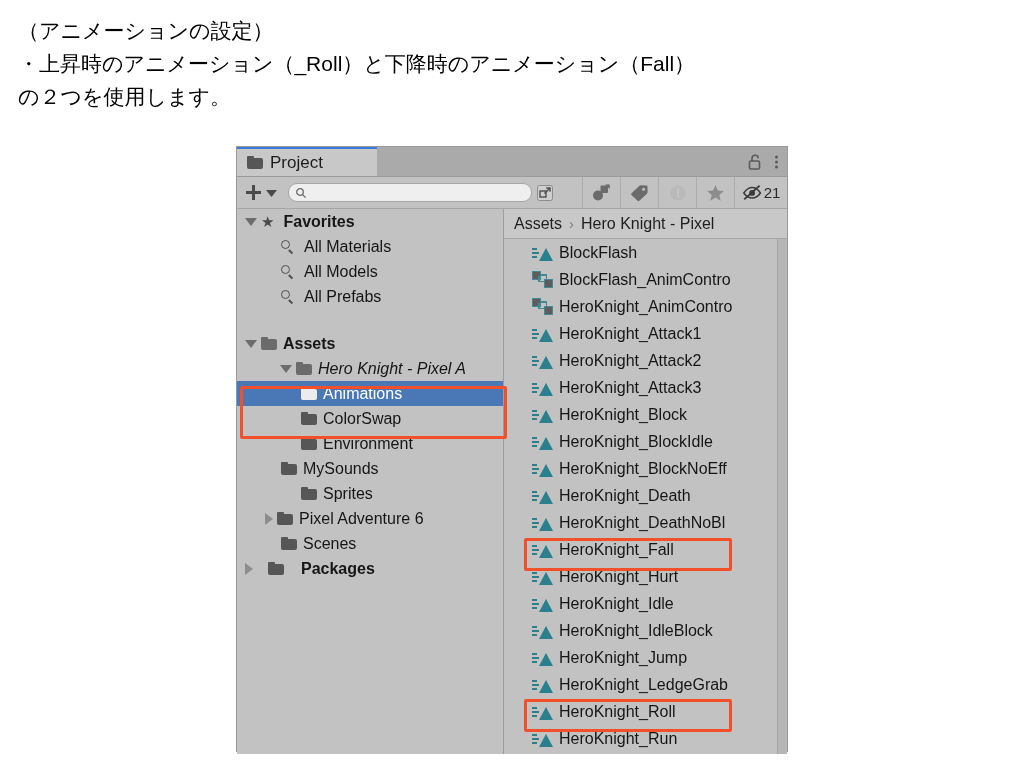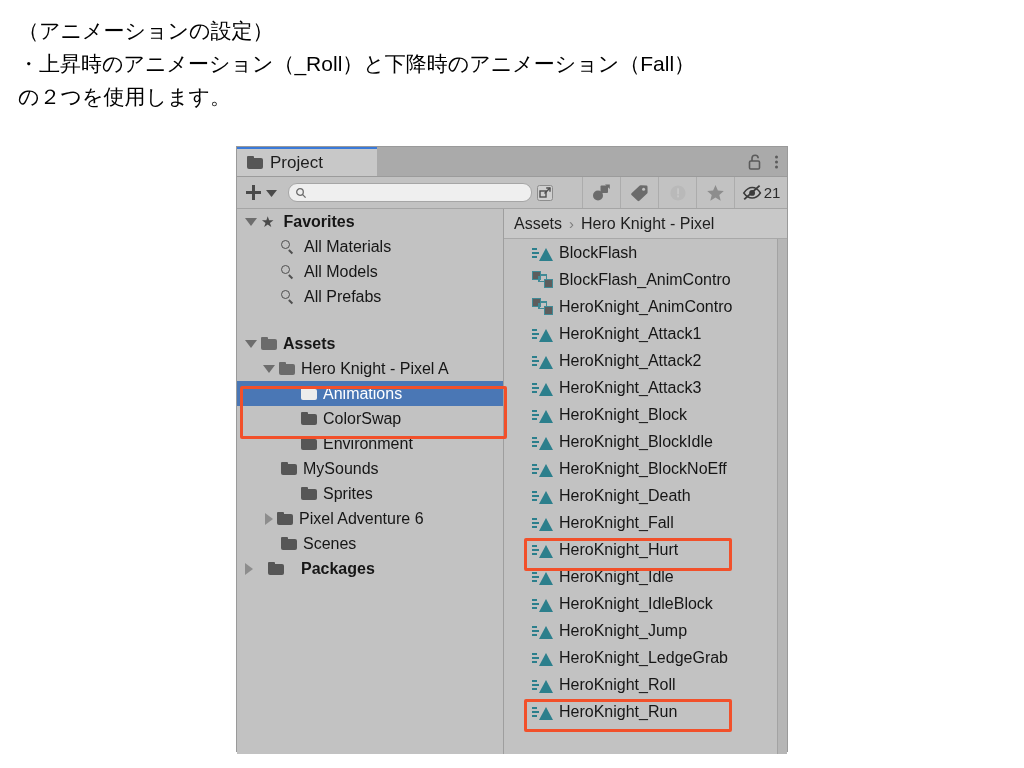--- a/index.html
+++ b/index.html
@@ -284,21 +284,21 @@
           <span class="tri blank"></span>
           <span class="mag"></span>
           <span class="row-label">All Prefabs</span>
         </div>
         <div class="tree-row" style="padding-left: 8px; height: 22px;"></div>
         <div class="tree-row bold" style="padding-left: 8px;">
           <span class="tri down"></span>
           <span class="folder-glyph open" style="margin-right: 2px;"></span>
           <span class="row-label">Assets</span>
         </div>
-        <div class="tree-row" style="padding-left: 26px;">
+        <div class="tree-row" style="padding-left: 43px; font-style: italic;">
           <span class="tri down"></span>
           <span class="folder-glyph open" style="margin-right: 2px;"></span>
           <span class="row-label">Hero Knight - Pixel A</span>
         </div>
         <div class="tree-row selected" style="padding-left: 48px;">
           <span class="tri blank"></span>
           <span class="folder-glyph light" style="margin-right: 2px;"></span>
           <span class="row-label">Animations</span>
         </div>
         <div class="tree-row" style="padding-left: 48px;">
@@ -438,20 +438,29 @@
             </span>
             <span>HeroKnight_Death</span>
           </div>
           <div class="list-row">
             <span class="anim-icon">
               <span class="ln ln1"></span>
               <span class="ln ln2"></span>
               <span class="ln ln3"></span>
               <span class="tri-shape"></span>
             </span>
+            <span>HeroKnight_DeathNoBl</span>
+          </div>
+          <div class="list-row">
+            <span class="anim-icon">
+              <span class="ln ln1"></span>
+              <span class="ln ln2"></span>
+              <span class="ln ln3"></span>
+              <span class="tri-shape"></span>
+            </span>
             <span>HeroKnight_Fall</span>
           </div>
           <div class="list-row">
             <span class="anim-icon">
               <span class="ln ln1"></span>
               <span class="ln ln2"></span>
               <span class="ln ln3"></span>
               <span class="tri-shape"></span>
             </span>
             <span>HeroKnight_Hurt</span>

